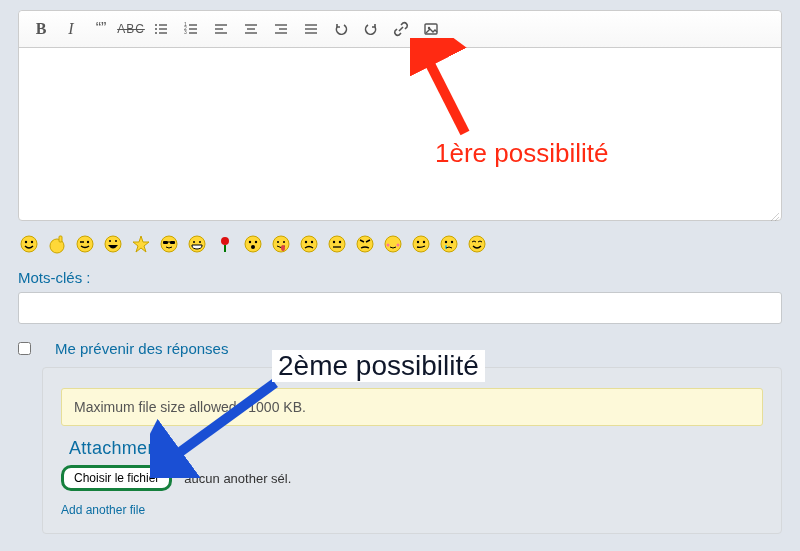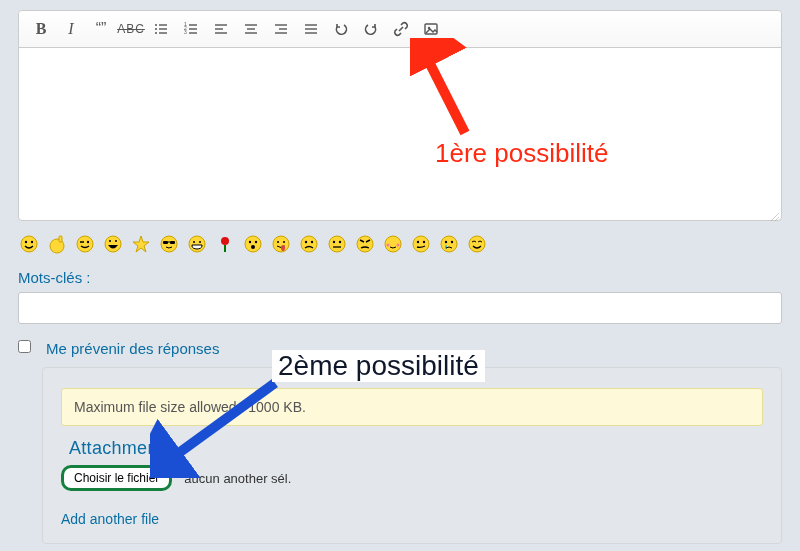--- a/index.html
+++ b/index.html
@@ -14,31 +14,31 @@
   .tbtn .ital{font-style:italic;font-family:Georgia,serif;font-size:16px}
   .tbtn .strike{text-decoration:line-through;font-size:12px;letter-spacing:1px}
   .editor-area{height:172px;resize:both}
   .resize-handle{position:absolute;right:2px;bottom:2px;width:10px;height:10px}
   .resize-handle svg{width:10px;height:10px;opacity:.4}
   .emoji-row{margin:12px 0 14px 0;display:flex;gap:6px;flex-wrap:wrap}
   .emo{width:22px;height:22px;display:flex;align-items:center;justify-content:center;cursor:pointer}
   .emo svg{width:20px;height:20px}
   .label-keywords{color:#0b6ea3;font-size:15px;font-weight:500;margin-bottom:6px;display:block}
   .kw-input{width:100%;height:32px;border:1px solid #c6c9cc;background:#fff;border-radius:3px;padding:4px 8px;font-size:14px}
-  .notify-row{margin:16px 0 10px 0;display:flex;gap:15px}
+  .notify-row{margin:16px 0 10px 0;display:flex;align-items:center;gap:24px}
   .notify-row input[type=checkbox]{width:13px;height:13px}
   .notify-row label{color:#0b6ea3;font-size:15px}
   .attach-fieldset{border:1px solid #d5d8db;border-radius:4px;margin-left:24px;padding:14px 18px 16px 18px;background:#e3e7ec;position:relative}
   .attach-fieldset .legend{position:absolute;top:-9px;left:14px;padding:0 6px;font-size:14px;color:#333;background:transparent}
   .filesize{background:#fdf9d9;border:1px solid #e6de98;border-radius:3px;padding:10px 12px;font-size:14px;color:#555;margin-top:6px}
   .attach-head{color:#0b6ea3;font-size:18px;margin:12px 0 6px 8px;letter-spacing:.3px}
   .filechoose{display:flex;align-items:center;gap:12px}
   .filechoose button{background:#fff;border:3px solid #15803d;border-radius:10px;padding:3px 10px;font-size:12px;cursor:pointer}
   .filechoose .status{color:#333;font-size:13px}
-  .addfile{display:inline-block;margin-top:20px;color:#0b6ea3;font-size:14px;cursor:pointer}
+  .addfile{display:inline-block;margin-top:12px;color:#0b6ea3;font-size:12px;cursor:pointer}
   .anno1{position:absolute;color:#ff2a12;font-size:26px;font-weight:400;left:435px;top:138px;pointer-events:none}
   .anno2{position:absolute;color:#0f172a;font-size:28px;font-weight:500;left:272px;top:350px;pointer-events:none;background:#fff;padding:0 6px}
   .arrow{position:absolute;pointer-events:none}
 </style>
 </head>
 <body>
 
 
 
 <div class="editor-card">

